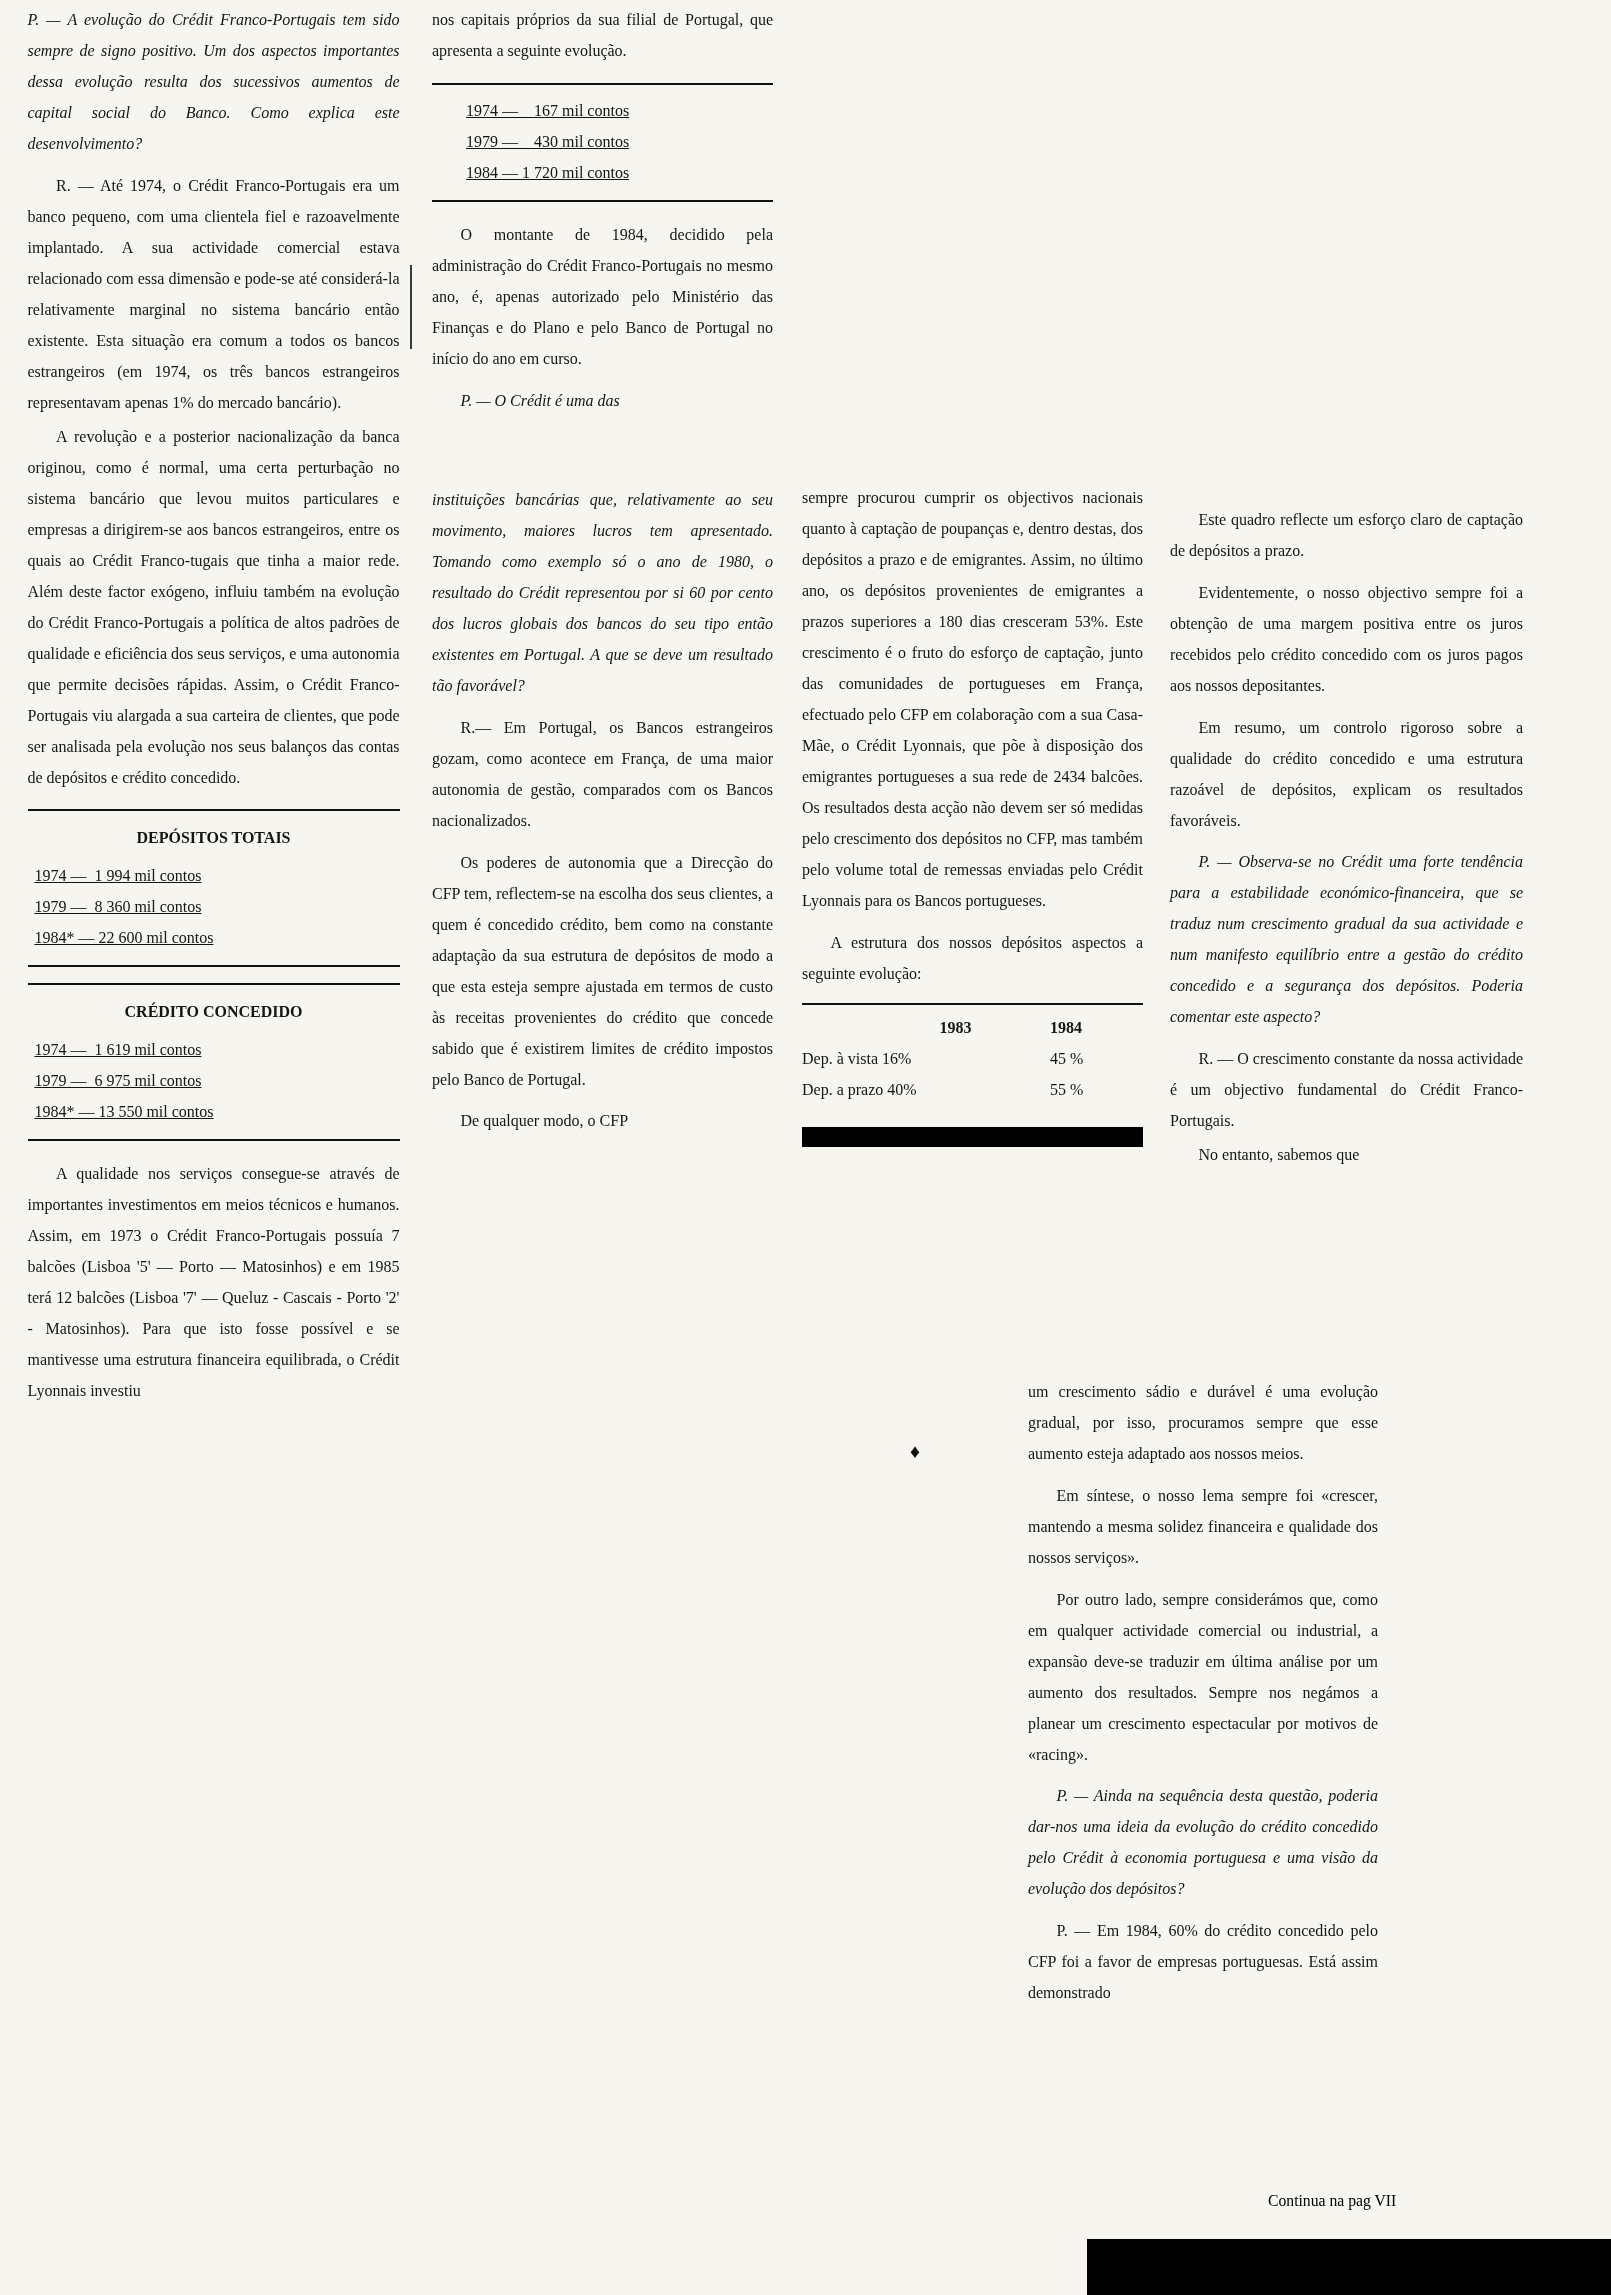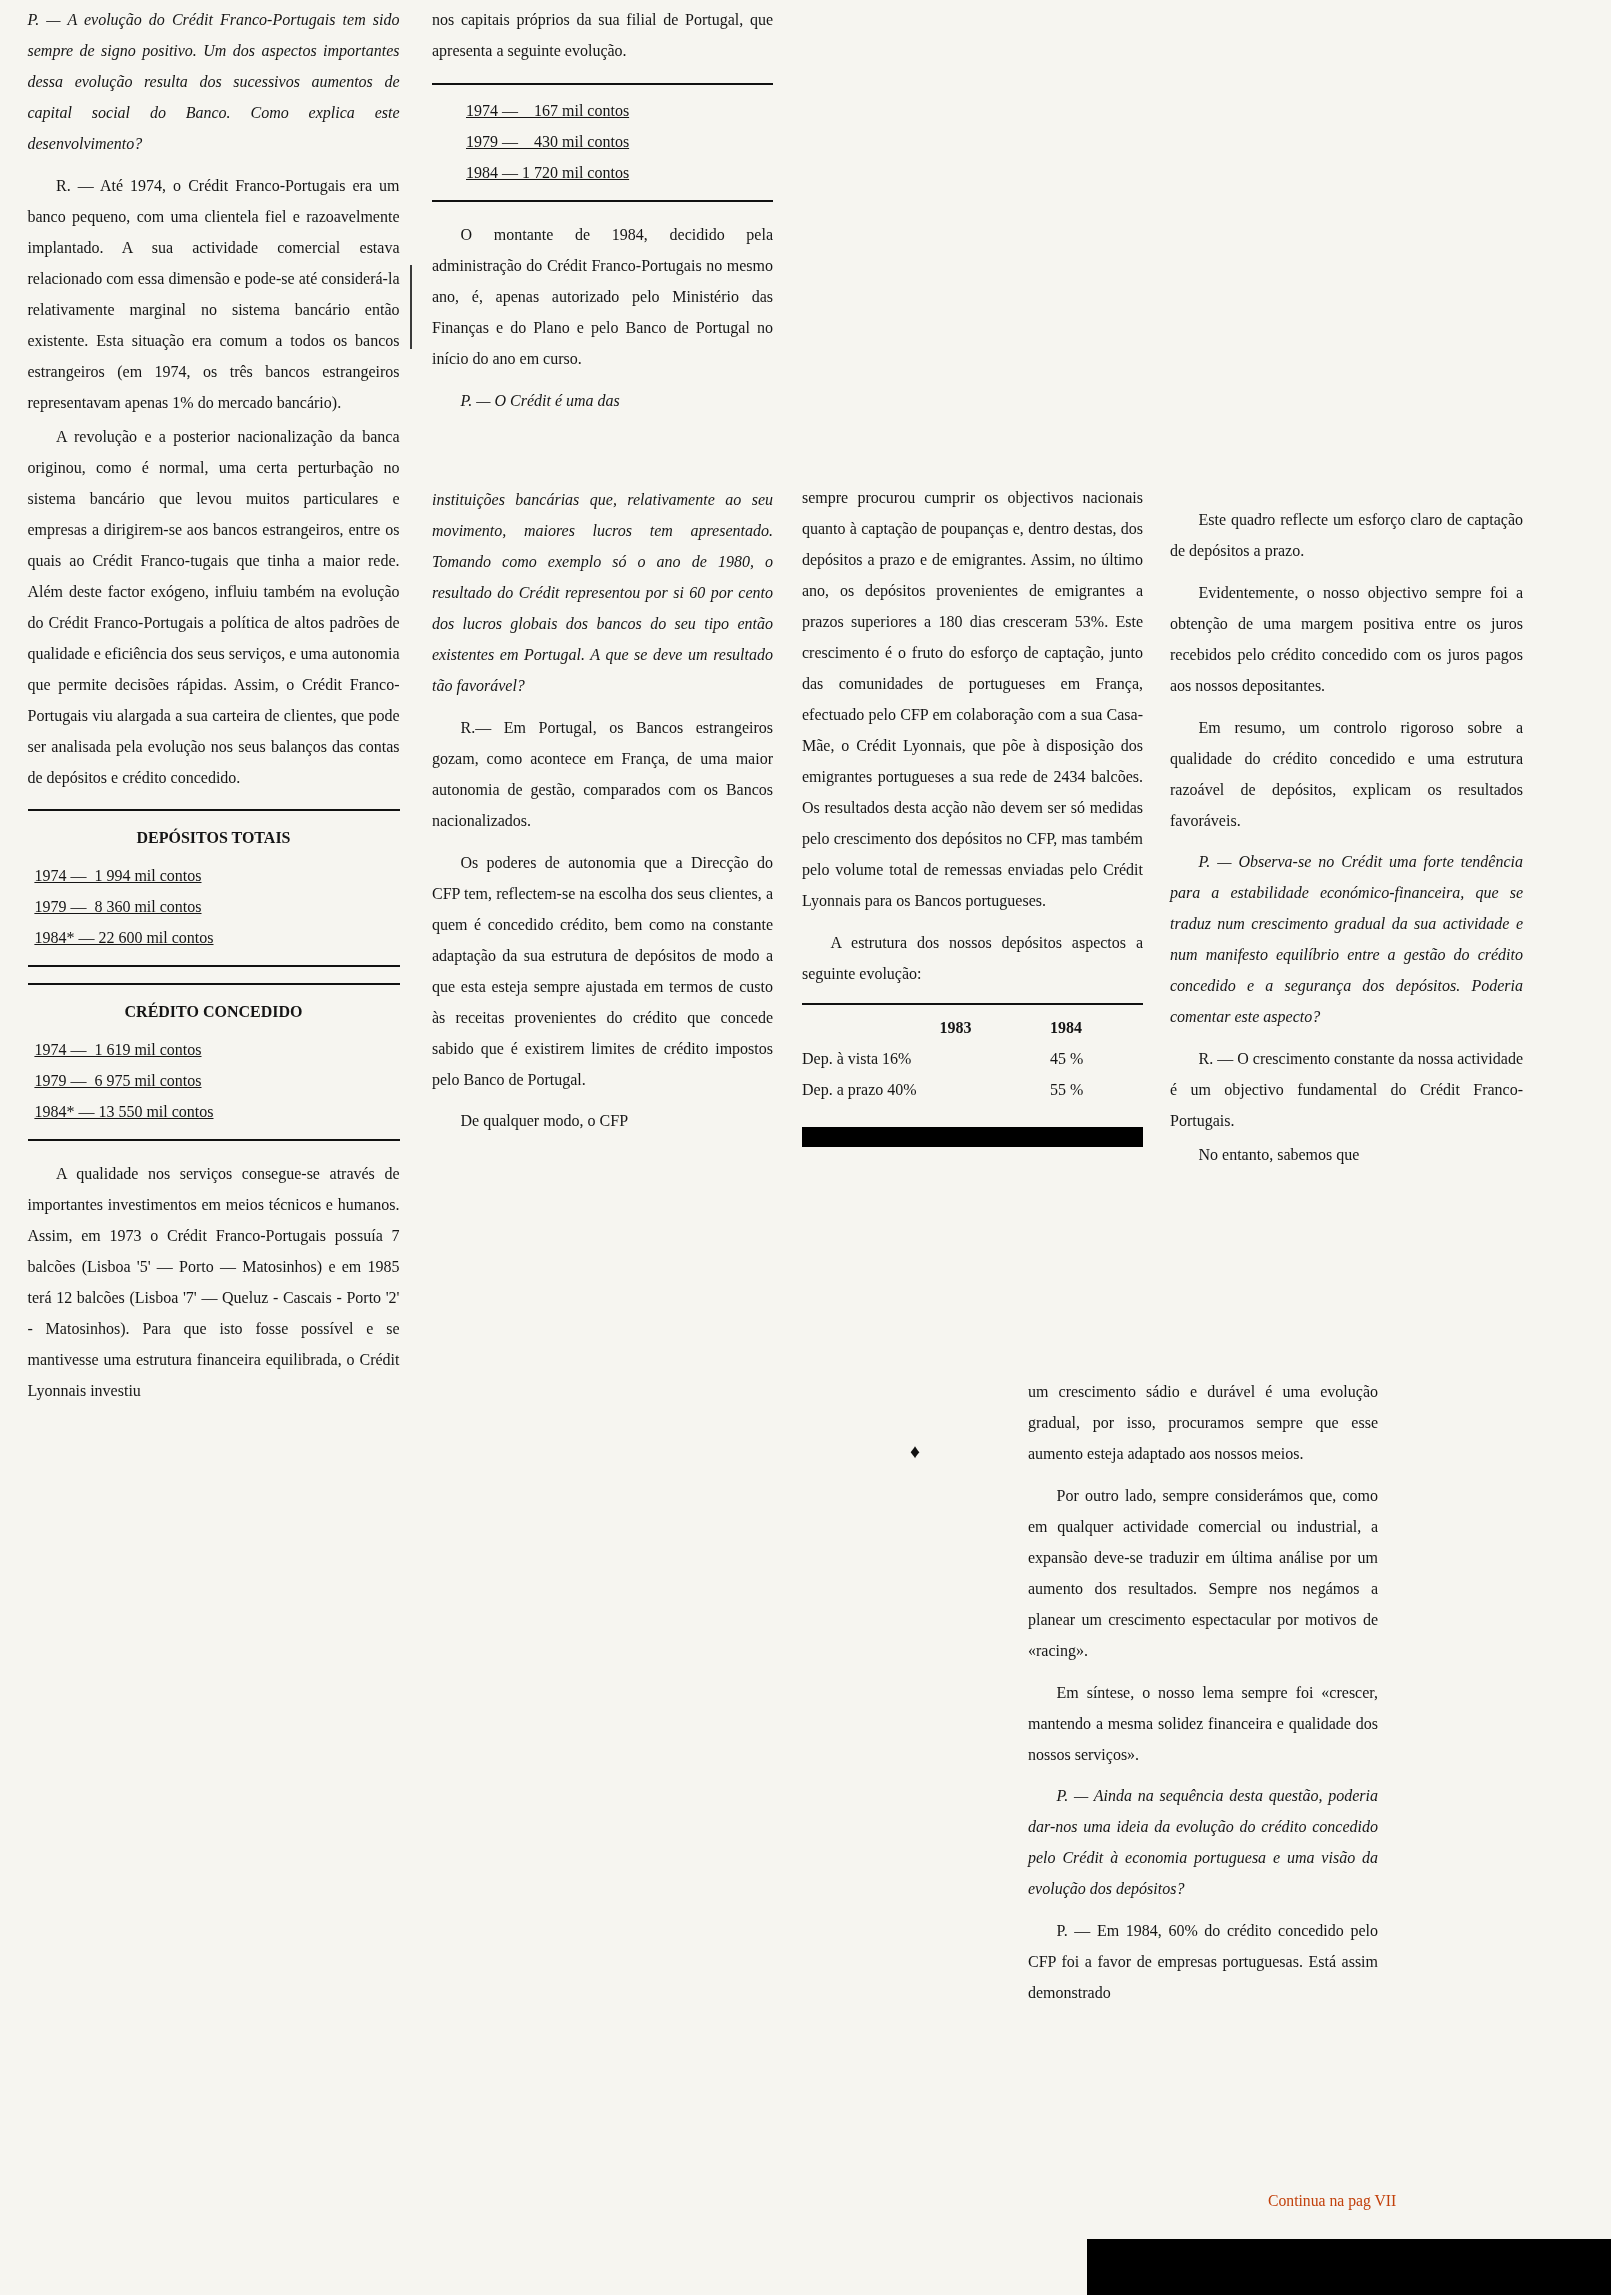--- a/index.html
+++ b/index.html
@@ -56,21 +56,21 @@
   .dep-row.hdr .c1 { text-align: center; padding-left: 59px; }
   .dep-row .c2 { text-align: left; }
 
   .black-bar { position: static; background: #000; height: 19.7px; margin-top: 12.8px; }
   .abs-bar { position: absolute; background: #000; }
 
   .footer-note {
     position: absolute;
     left: 1268px; top: 2192px;
     font-size: 15.7px;
-    color: #c2410c;
+    color: #000000;
   }
   .vline-artifact {
     position: absolute;
     left: 410px; top: 265px;
     width: 1.5px; height: 84px;
     background: #3a3a3a;
   }
   .diamond-mark {
     position: absolute;
     left: 910px; top: 1440px;
@@ -148,22 +148,22 @@
   <p class="para">Este quadro reflecte um esforço claro de captação de depósitos a prazo.</p>
   <p class="para sp">Evidentemente, o nosso objectivo sempre foi a obtenção de uma margem positiva entre os juros recebidos pelo crédito concedido com os juros pagos aos nossos depositantes.</p>
   <p class="para sp">Em resumo, um controlo rigoroso sobre a qualidade do crédito concedido e uma estrutura razoável de depósitos, explicam os resultados favoráveis.</p>
   <p class="para q sp">P. — Observa-se no Crédit uma forte tendência para a estabilidade económico-financeira, que se traduz num crescimento gradual da sua actividade e num manifesto equilíbrio entre a gestão do crédito concedido e a segurança dos depósitos. Poderia comentar este aspecto?</p>
   <p class="para sp">R. — O crescimento constante da nossa actividade é um objectivo fundamental do Crédit Franco-Portugais.</p>
   <p class="para">No entanto, sabemos que</p>
 </div>
 
 <div class="col" style="left:1028px; top:1376px; width:350px;">
   <p class="para noindent">um crescimento sádio e durável é uma evolução gradual, por isso, procuramos sempre que esse aumento esteja adaptado aos nossos meios.</p>
+  <p class="para sp">Em síntese, o nosso lema sempre foi «crescer, mantendo a mesma solidez financeira e qualidade dos nossos serviços».</p>
   <p class="para sp">Por outro lado, sempre considerámos que, como em qualquer actividade comercial ou industrial, a expansão deve-se traduzir em última análise por um aumento dos resultados. Sempre nos negámos a planear um crescimento espectacular por motivos de «racing».</p>
-  <p class="para sp">Em síntese, o nosso lema sempre foi «crescer, mantendo a mesma solidez financeira e qualidade dos nossos serviços».</p>
   <p class="para q sp">P. — Ainda na sequência desta questão, poderia dar-nos uma ideia da evolução do crédito concedido pelo Crédit à economia portuguesa e uma visão da evolução dos depósitos?</p>
   <p class="para sp">P. — Em 1984, 60% do crédito concedido pelo CFP foi a favor de empresas portuguesas. Está assim demonstrado</p>
 </div>
 
 <div class="vline-artifact"></div>
 <div class="diamond-mark">♦</div>
 
 <div class="footer-note">Continua na pag VII</div>
 
 <div class="abs-bar" style="left:1087px; top:2239px; width:525px; height:56px;"></div>

